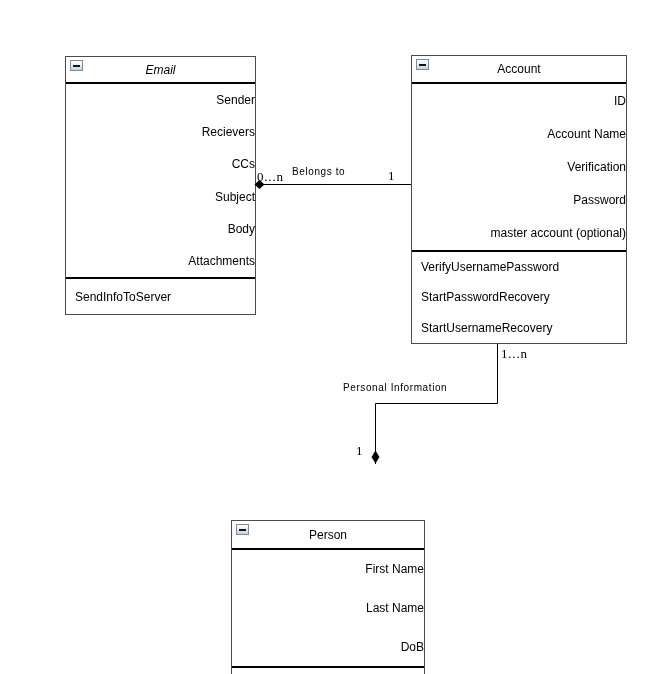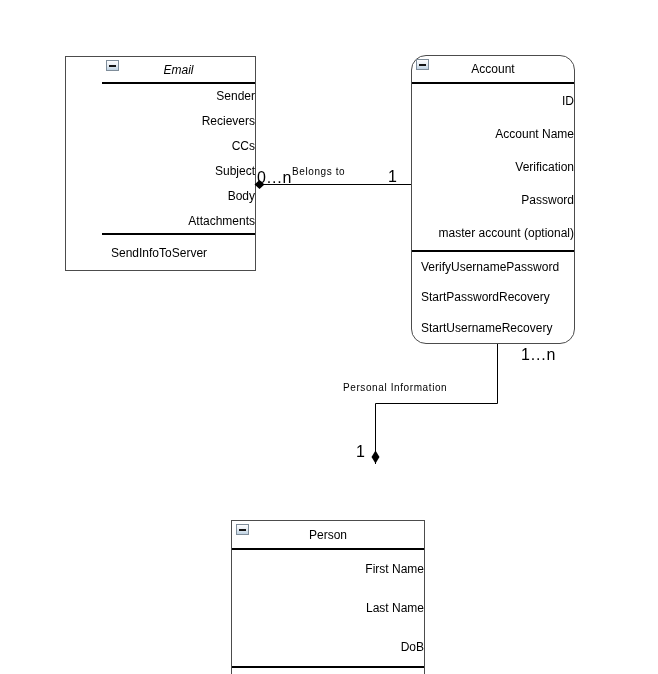--- a/index.html
+++ b/index.html
@@ -14,22 +14,22 @@
   }
 
   .uml-class {
     position:absolute;
     background:#ffffff;
     border:1px solid #4c4c4c;
     display:flex;
     flex-direction:column;
     z-index:1;
   }
-  #class-email  { left:65px;  top:56px;  width:191px; height:215px;padding-left:36px; }
-  #class-account{ left:411px; top:55px;  width:164px; height:289px;border-radius:15px; }
+  #class-email  { left:65px;  top:56px;  width:191px; height:259px; }
+  #class-account{ left:411px; top:55px;  width:216px; height:289px; }
   #class-person { left:231px; top:492px; width:194px; height:186px;margin-top:28px; }
 
   .uml-header {
     position:relative;
     border-bottom:2px solid #000;
     text-align:center;
     font-size:12px;
     display:flex;
     align-items:center;
     justify-content:center;
@@ -84,30 +84,31 @@
   .rel-label {
     position:absolute;
     font-size:10px;
     letter-spacing:0.6px;
     white-space:nowrap;
     z-index:6;
     background:transparent;
   }
   .mult-label {
     position:absolute;
-    font-size:16px;
+    font-size:13px;
     letter-spacing:0.8px;
     white-space:nowrap;
     z-index:6;
+    font-family:Liberation Serif, serif;
   }
   #lbl-belongs-to { left:292px; top:166px; }
   #mult-belongs-from { left:257px; top:169px; }
   #mult-belongs-to { left:388px; top:168px; }
   #lbl-personal-info { left:343px; top:382px; }
-  #mult-personal-from { left:501px; top:346px;margin-left:20px; }
+  #mult-personal-from { left:501px; top:346px; }
   #mult-personal-to { left:356px; top:443px; }
 </style>
 </head>
 <body>
 
 <div class="canvas">
 
   <svg class="rel-overlay" viewBox="0 0 658 674" xmlns="http://www.w3.org/2000/svg">
     <g>
       <line x1="256" y1="184.5" x2="411" y2="184.5" stroke="#000" stroke-width="1"></line>

